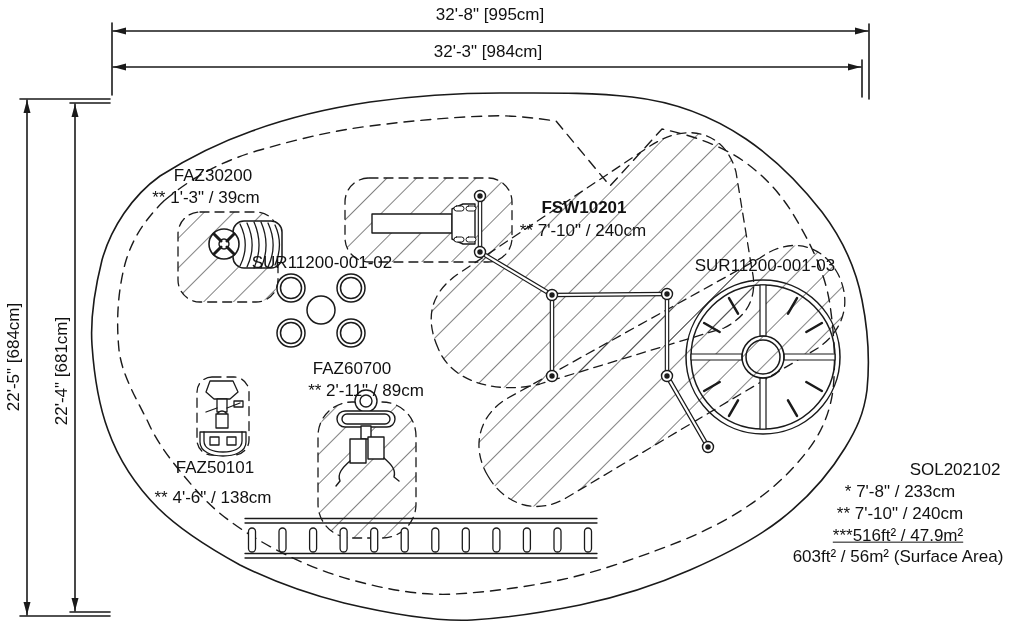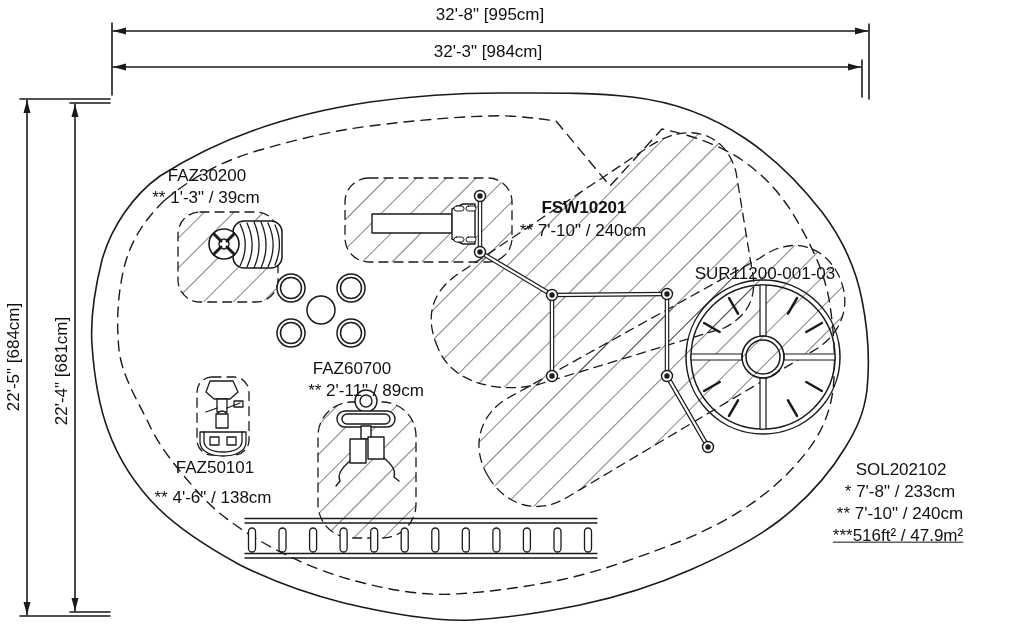--- a/index.html
+++ b/index.html
@@ -215,34 +215,36 @@
       <path d="M75,104 L71.5,117 L78.5,117 Z" fill="#1a1a1a" stroke="none"></path>
       <path d="M75,611 L71.5,598 L78.5,598 Z" fill="#1a1a1a" stroke="none"></path>
     </g>
   </svg>
 
   <div class="lbl" style="left:490px;top:15px;">32'-8" [995cm]</div>
   <div class="lbl" style="left:488px;top:52px;">32'-3" [984cm]</div>
   <div class="lbl rot" style="left:14px;top:357px;">22'-5" [684cm]</div>
   <div class="lbl rot" style="left:62px;top:371px;">22'-4" [681cm]</div>
 
-  <div class="lbl" style="left:207px;top:176px;">FAZ30200</div>
+  <div class="lbl" style="left:213px;top:176px;">FAZ30200</div>
   <div class="lbl" style="left:206px;top:198px;">** 1'-3" / 39cm</div>
 
+  <div class="lbl" style="left:322px;top:263px;">SUR11200-001-02</div>
 
   <div class="lbl" style="left:584px;top:208px;font-weight:bold;">FSW10201</div>
   <div class="lbl" style="left:583px;top:231px;">** 7'-10" / 240cm</div>
 
-  <div class="lbl" style="left:765px;top:274px;">SUR11200-001-03</div>
+  <div class="lbl" style="left:765px;top:266px;">SUR11200-001-03</div>
 
   <div class="lbl" style="left:352px;top:369px;">FAZ60700</div>
   <div class="lbl" style="left:366px;top:391px;">** 2'-11" / 89cm</div>
 
   <div class="lbl" style="left:215px;top:468px;">FAZ50101</div>
   <div class="lbl" style="left:213px;top:498px;">** 4'-6" / 138cm</div>
 
 
-  <div class="lbl" style="left:901px;top:470px;">SOL202102</div>
+  <div class="lbl" style="left:955px;top:470px;">SOL202102</div>
   <div class="lbl" style="left:900px;top:492px;">* 7'-8" / 233cm</div>
   <div class="lbl" style="left:900px;top:514px;">** 7'-10" / 240cm</div>
   <div class="lbl" style="left:898px;top:536px;text-decoration:underline;">***516ft² / 47.9m²</div>
+  <div class="lbl" style="left:898px;top:557px;">603ft² / 56m² (Surface Area)</div>
 
 </div>
 
 </body></html>

